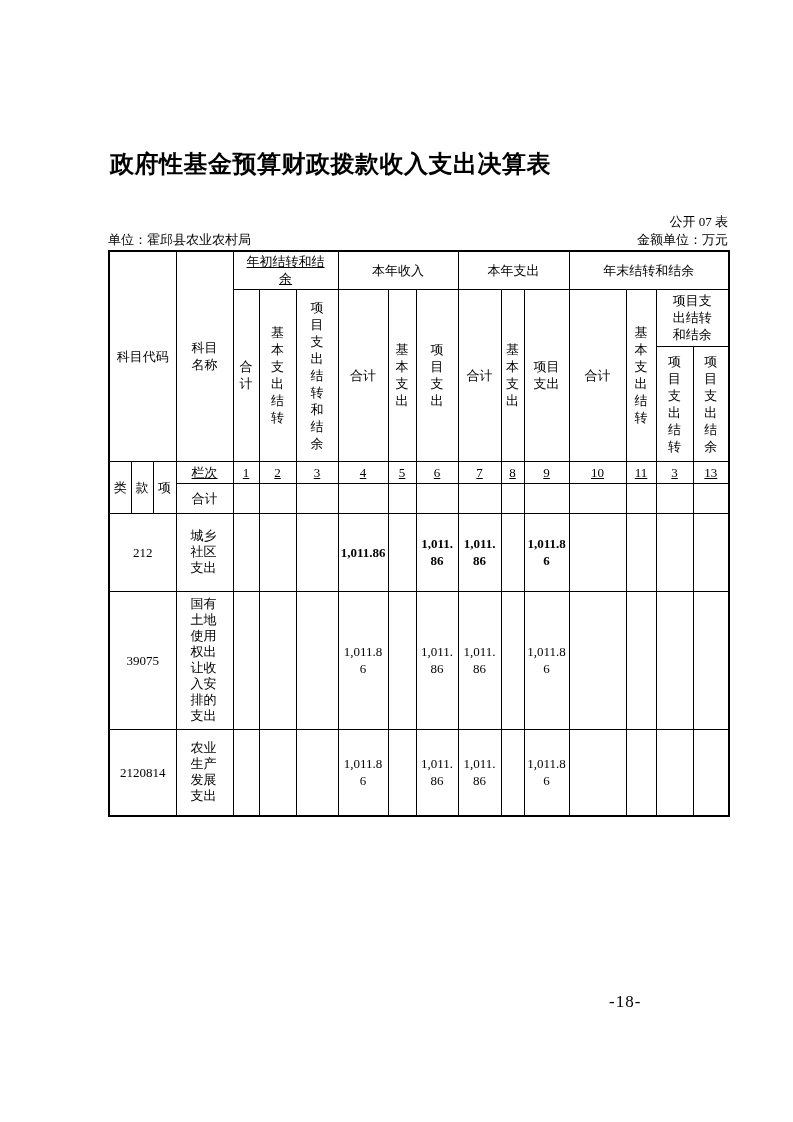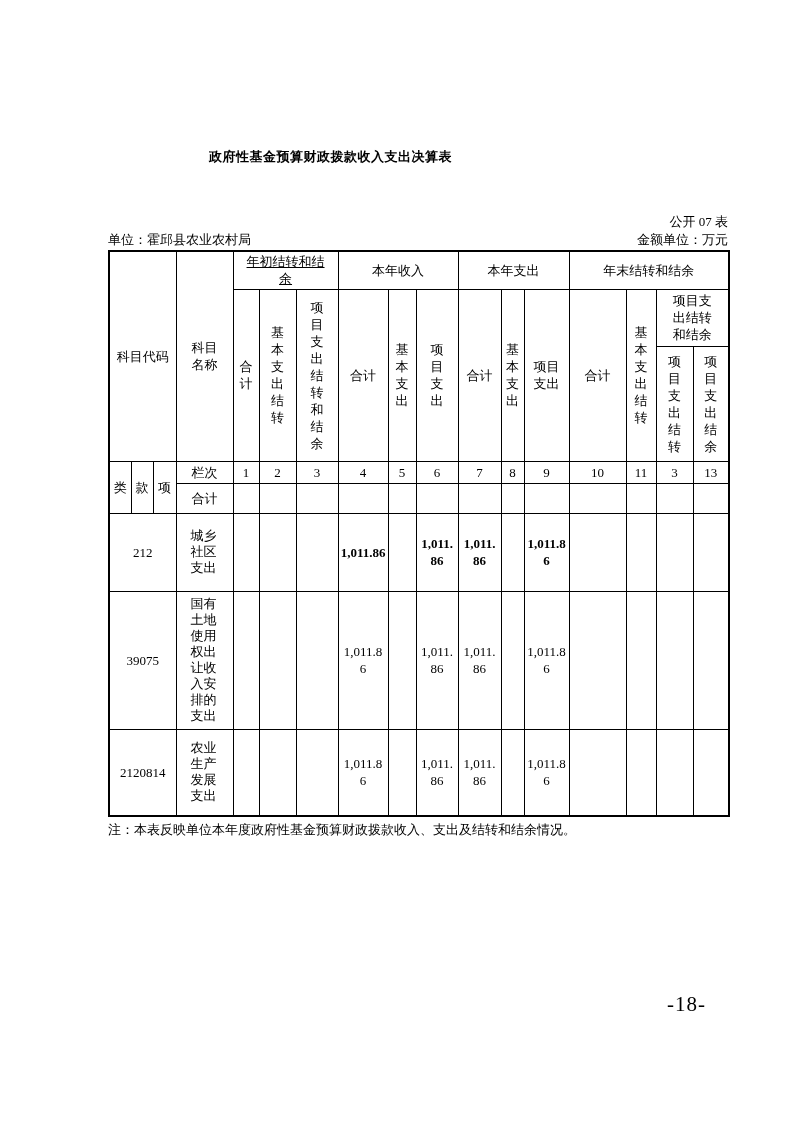--- a/index.html
+++ b/index.html
@@ -4,21 +4,21 @@
 <style>
   html,body{margin:0;padding:0;}
   body{
     width:793px;height:1122px;
     background:#ffffff;color:#000;
     font-family:"Liberation Serif","DejaVu Serif",serif;
     position:relative;overflow:hidden;
   }
   .doc-title{
     position:absolute;top:148px;left:0;width:661px;
-    text-align:center;font-size:13px;font-weight:bold;
+    text-align:center;font-size:24px;font-weight:bold;
     font-family:"Liberation Sans","DejaVu Sans",sans-serif;
     letter-spacing:0.5px;
   }
   .content{position:absolute;left:108px;top:213px;width:620px;}
   .meta{
     display:flex;justify-content:space-between;align-items:flex-end;
     font-size:13px;line-height:1.35;margin-bottom:2px;
   }
   .meta-right{text-align:right;}
   table.budget{
@@ -30,36 +30,36 @@
     padding:1px 2px;font-size:13px;line-height:17px;overflow:hidden;
   }
   tr.rh1{height:38px}
   tr.rh2a{height:57px}
   tr.rh2b{height:115px}
   tr.rh3{height:22px}
   .vh{display:inline-block;width:1.05em;word-break:break-all;line-height:17px;}
   .vh2{display:inline-block;width:2.15em;word-break:break-all;line-height:17px;}
   .vh3{display:inline-block;width:3.25em;word-break:break-all;line-height:17px;}
   .wrap6{display:inline-block;max-width:6.5em;word-break:break-all;line-height:17px;text-decoration:underline;}
-  .lanci-num{font-size:12px;}
+  .lanci-num{font-size:12px;text-decoration:underline;}
   .code-cell{font-size:12px;}
   .name-cell .name-wrap{
     display:inline-block;width:2.15em;word-break:break-all;
     line-height:16px;font-size:13px;text-align:left;
   }
   .total-name-cell{font-size:13px;}
   .val-cell{
     text-align:right;padding:1px 4px 1px 1px;
     font-size:12px;line-height:15px;word-break:break-all;
   }
   .val-cell.bold{font-weight:bold;}
   .note{font-size:13px;margin-top:4px;text-align:left;}
   .page-num{
-    position:absolute;top:992px;left:667px;
-    font-size:21px;letter-spacing:1px;
+    position:absolute;top:992px;left:609px;
+    font-size:17px;letter-spacing:1px;
   }
 </style>
 </head>
 <body>
 
 <div class="doc-title">政府性基金预算财政拨款收入支出决算表</div>
 
 <div class="content">
 
   <div class="meta">
@@ -199,16 +199,15 @@
           <td class="val-cell"></td>
           <td class="val-cell">1,011.86</td>
           <td class="val-cell"></td>
           <td class="val-cell"></td>
           <td class="val-cell"></td>
           <td class="val-cell"></td>
         </tr>
       </tbody>
   </table>
 
-  <div class="note">注：本表反映单位本年度政府性基金预算财政拨款收入、支出及结转和结余情况。</div>
 </div>
 
 <div class="page-num">-18-</div>
 
 </body></html>

